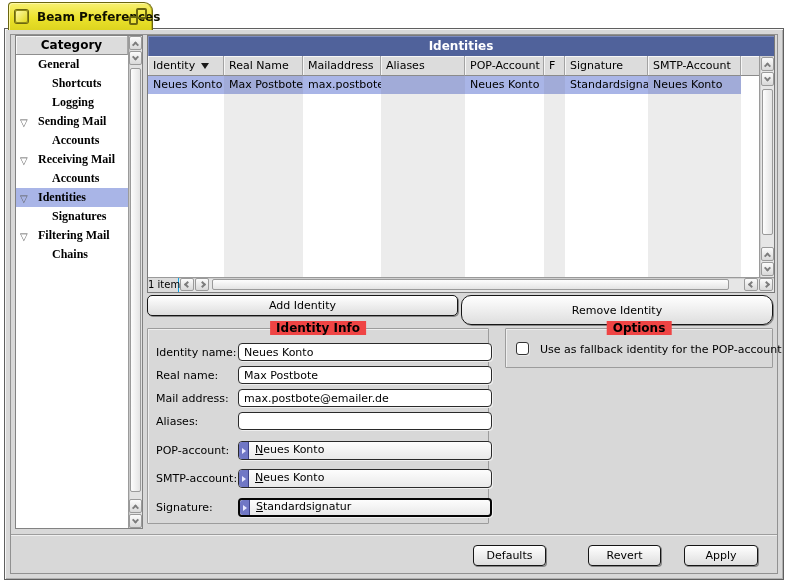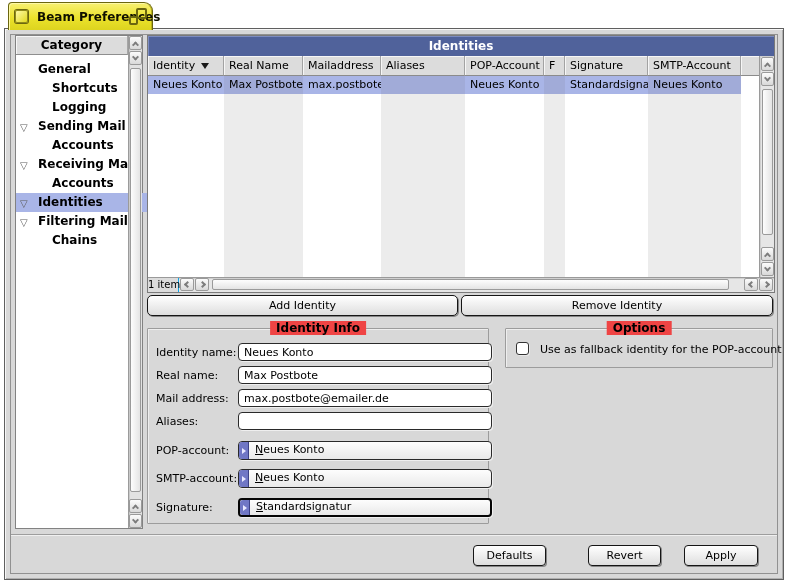--- a/index.html
+++ b/index.html
@@ -58,21 +58,21 @@
   .sidebar {
     position:absolute; left:4px; top:0px; width:128px; height:494px;
     background:#ffffff; border:1px solid #828282;
   }
   .cat-header {
     position:absolute; left:0; top:0; width:112px; height:19px;
     background:#dcdcdc; border-bottom:1px solid #8e8e8e; border-right:1px solid #a6a6a6;
     box-shadow: inset 1px 1px 0 #f7f7f7;
     font-weight:bold; font-size:12px; text-align:center; line-height:18px;
   }
-  .cat-list { position:absolute; left:0; top:19px; width:132px; bottom:0; padding-top:5px; overflow:hidden; }
+  .cat-list { position:absolute; left:0; top:19px; width:112px; bottom:0; overflow:hidden;font-family:Liberation Serif, serif; }
   .cat-item { position:relative; height:19px; line-height:19px; white-space:nowrap; }
   .cat-item.selected { background:#a9b5e7; }
   .cat-item .expander {
     position:absolute; left:4px; top:1px; font-size:10px; color:#5c5c5c;
   }
   .cat-label { font-weight:bold; font-size:12px; }
   .cat-label.lvl1 { margin-left:22px; }
   .cat-label.lvl2 { margin-left:36px; }
   .side-scroll {
     position:absolute; right:0; top:0; width:14px; height:100%;
@@ -230,20 +230,21 @@
     <div class="cat-header">Category</div>
     <div class="cat-list">
           <div class="cat-item"><span class="cat-label lvl1">General</span></div>
           <div class="cat-item"><span class="cat-label lvl2">Shortcuts</span></div>
           <div class="cat-item"><span class="cat-label lvl2">Logging</span></div>
           <div class="cat-item"><span class="expander">▽</span><span class="cat-label lvl1">Sending Mail</span></div>
           <div class="cat-item"><span class="cat-label lvl2">Accounts</span></div>
           <div class="cat-item"><span class="expander">▽</span><span class="cat-label lvl1">Receiving Mail</span></div>
           <div class="cat-item"><span class="cat-label lvl2">Accounts</span></div>
           <div class="cat-item selected"><span class="expander">▽</span><span class="cat-label lvl1">Identities</span></div>
+          <div class="cat-item"><span class="cat-label lvl2">Signatures</span></div>
           <div class="cat-item"><span class="expander">▽</span><span class="cat-label lvl1">Filtering Mail</span></div>
           <div class="cat-item"><span class="cat-label lvl2">Chains</span></div>
         </div>
     <div class="side-scroll">
       <div class="sb-btn" style="left:0;top:0;">
             <span class="chev up"></span>
           </div>
       <div class="sb-btn" style="left:0;top:15px;">
             <span class="chev down"></span>
           </div>
@@ -319,21 +320,21 @@
       <div class="sb-btn h" style="right:16px;top:0;">
             <span class="chev left"></span>
           </div>
       <div class="sb-btn h" style="right:1px;top:0;">
             <span class="chev right"></span>
           </div>
     </div>
   </div>
 
   <div class="btn" style="left:136px;top:260px;width:311px;height:21px;border-radius:5px;">Add Identity</div>
-  <div class="btn" style="left:450px;top:260px;width:312px;height:21px;border-radius:5px;">Remove Identity</div>
+  <div class="btn" style="left:450px;top:260px;width:312px;height:30px;border-radius:10px;">Remove Identity</div>
 
   <div class="groupbox" style="left:136px;top:293px;width:342px;height:196px;">
     <div class="gb-title">Identity Info</div>
 
     <div class="frow" style="top:14px;">
       <label>Identity name:</label>
       <input class="tinput" type="text" value="Neues Konto" style="">
     </div>
     <div class="frow" style="top:37px;">
       <label>Real name:</label>

